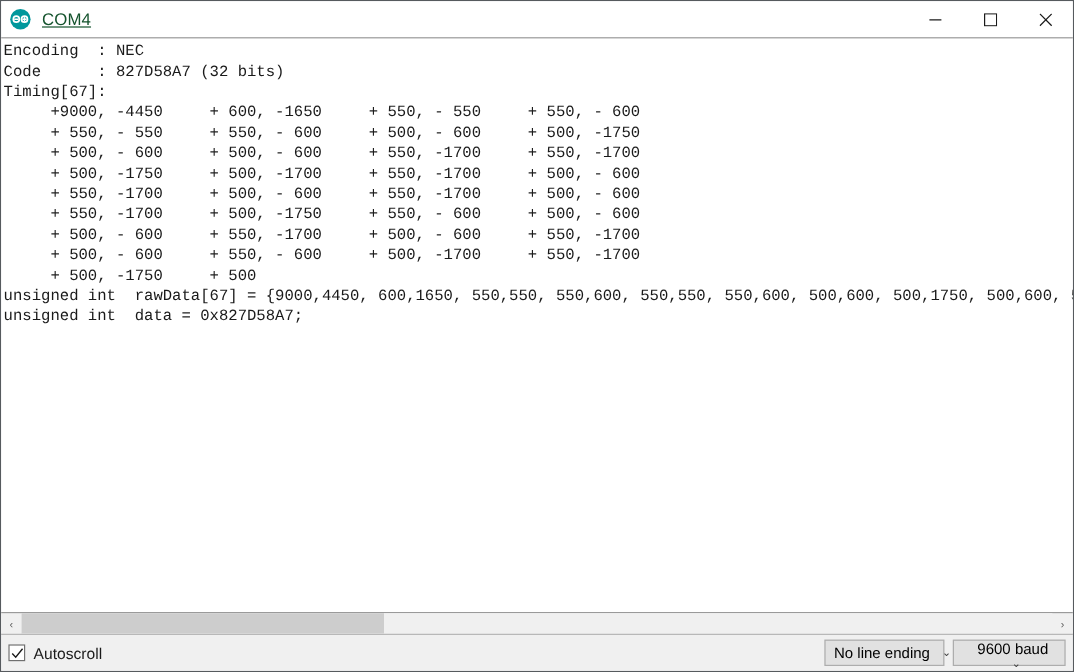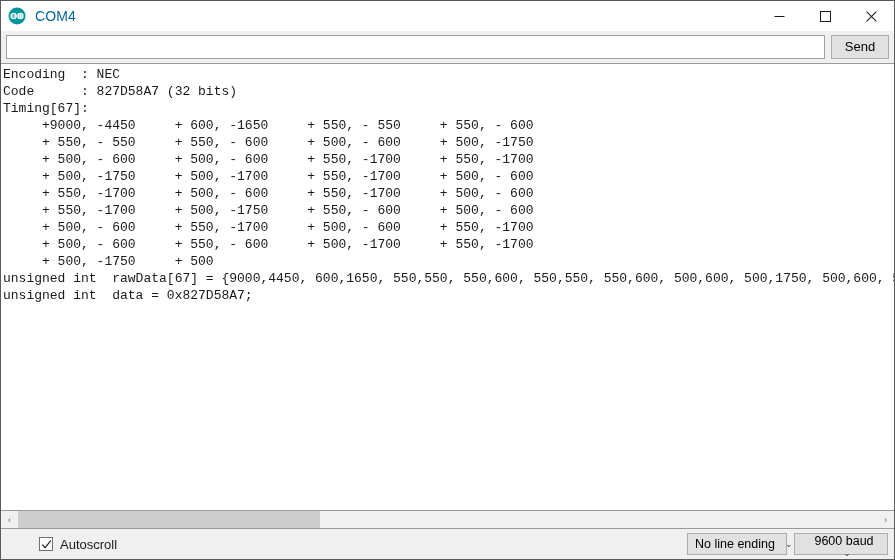--- a/index.html
+++ b/index.html
@@ -30,23 +30,24 @@
     position: relative;
   }
   .title-icon {
     width: 18px; height: 18px;
     margin-left: 7px; margin-right: 9px;
     flex: 0 0 auto;
     display: block;
   }
   .title-text {
     font-size: 14px;
-    color: #0369a1;
+    color: #14532d;
     letter-spacing: 0.1px;
     white-space: nowrap;
+    text-decoration: underline;
   }
   .win-buttons {
     margin-left: auto;
     display: flex;
     height: 30px;
   }
   .win-btn {
     width: 46px; height: 30px;
     display: flex;
     align-items: center;
@@ -146,21 +147,20 @@
   }
 
   
   .statusbar {
     height: 30px;
     background: #f0f0f0;
     display: flex;
     align-items: center;
     padding: 0 6px;
     flex: 0 0 auto;
-    margin-left: 32px;
   }
   .autoscroll {
     display: flex;
     align-items: center;
     cursor: default;
   }
   .cbox {
     width: 14px; height: 14px;
     border: 1px solid #707070;
     background: #ffffff;
@@ -233,24 +233,20 @@
       </div>
       <div class="win-btn close">
         <svg width="11" height="11" viewBox="0 0 11 11">
           <line x1="0.6" y1="0.6" x2="10.4" y2="10.4" stroke="#1a1a1a" stroke-width="1.05"></line>
           <line x1="10.4" y1="0.6" x2="0.6" y2="10.4" stroke="#1a1a1a" stroke-width="1.05"></line>
         </svg>
       </div>
     </div>
   </div>
 
-  <div class="sendrow">
-    <input class="send-input" type="text" placeholder="" style="">
-    <button class="send-btn">Send</button>
-  </div>
 
   <div class="console-wrap">
     <div class="console" id="console-body"><div class="console-line">Encoding  : NEC</div><div class="console-line">Code      : 827D58A7 (32 bits)</div><div class="console-line">Timing[67]:</div><div class="console-line">     +9000, -4450     + 600, -1650     + 550, - 550     + 550, - 600</div><div class="console-line">     + 550, - 550     + 550, - 600     + 500, - 600     + 500, -1750</div><div class="console-line">     + 500, - 600     + 500, - 600     + 550, -1700     + 550, -1700</div><div class="console-line">     + 500, -1750     + 500, -1700     + 550, -1700     + 500, - 600</div><div class="console-line">     + 550, -1700     + 500, - 600     + 550, -1700     + 500, - 600</div><div class="console-line">     + 550, -1700     + 500, -1750     + 550, - 600     + 500, - 600</div><div class="console-line">     + 500, - 600     + 550, -1700     + 500, - 600     + 550, -1700</div><div class="console-line">     + 500, - 600     + 550, - 600     + 500, -1700     + 550, -1700</div><div class="console-line">     + 500, -1750     + 500</div><div class="console-line">unsigned int  rawData[67] = {9000,4450, 600,1650, 550,550, 550,600, 550,550, 550,600, 500,600, 500,1750, 500,600, 500,600, 550,</div><div class="console-line">unsigned int  data = 0x827D58A7;</div></div>
   </div>
 
   <div class="hscroll">
     <div class="hs-arrow">‹</div>
     <div class="hs-track">
       <div class="hs-thumb"></div>
     </div>

